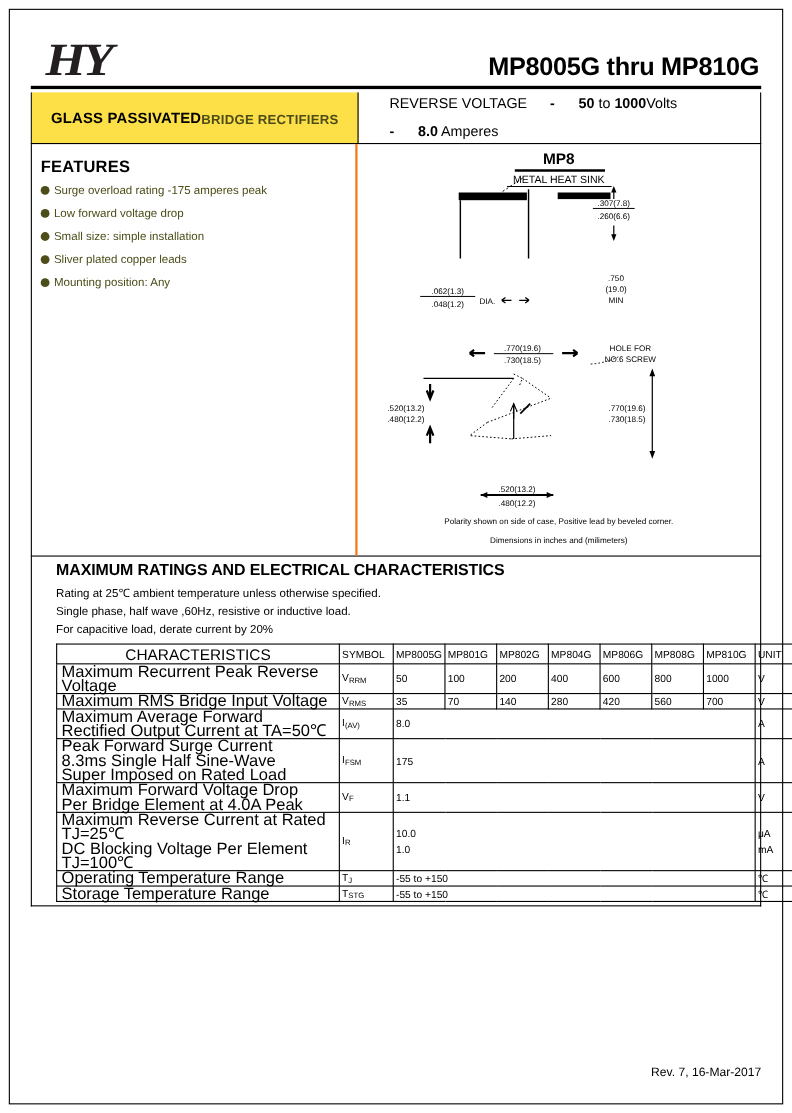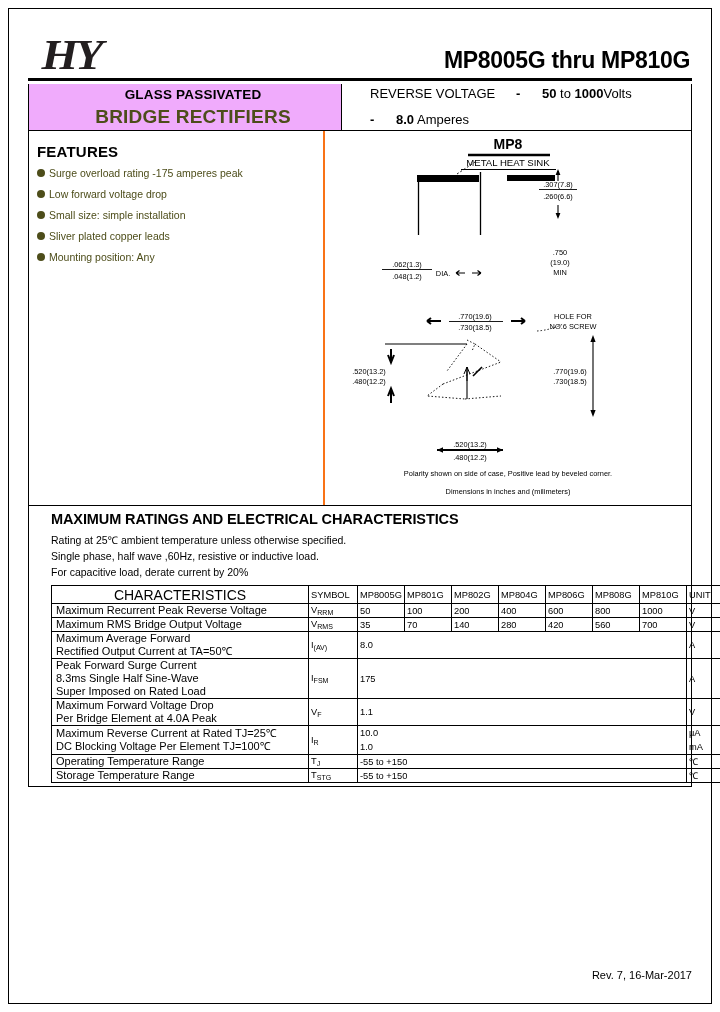--- a/index.html
+++ b/index.html
@@ -65,36 +65,35 @@
   
   .band {
     display: flex;
     border: 1px solid #000;
     border-top: none;
     margin-top: 3px;
     height: 46px;
   }
   .band-left {
     width: 296px;
-    background: #f0abfc;
+    background: #fde047;
     border-right: 1px solid #000;
     display: flex;
-    flex-direction: column;
+    flex-direction: row;
     align-items: center;
     justify-content: center;
-    padding-left: 16px;
   }
   .band-left .l1 {
     font-size: 13.5px;
     font-weight: bold;
     color: #000;
     letter-spacing: 0.2px;
   }
   .band-left .l2 {
-    font-size: 19px;
+    font-size: 12px;
     font-weight: bold;
     color: #4d4d1a;
     letter-spacing: 0.2px;
     margin-top: 4px;
   }
   .band-right {
     flex: 1;
     display: flex;
     flex-direction: column;
     justify-content: space-between;
@@ -180,21 +179,21 @@
     border: 1px solid #000;
     font-weight: normal;
     font-size: 9.3px;
     padding: 0 2px;
     text-align: left;
     vertical-align: middle;
   }
   table.specs .chr {
     text-align: left;
     padding-left: 4px;
-    font-size: 11px;
+    font-size: 15px;
     line-height: 13px;
   }
   table.specs thead td {
     font-size: 9.3px;
     height: 17px;
   }
   table.specs thead td.hchar {
     font-size: 14px;
     text-align: center;
   }
@@ -391,21 +390,21 @@
               <td>100</td>
               <td>200</td>
               <td>400</td>
               <td>600</td>
               <td>800</td>
               <td>1000</td>
               <td>V</td>
             </tr>
             <tr>
               <td class="chr">
-                <div>Maximum RMS Bridge Output Voltage</div>
+                <div>Maximum RMS Bridge Input Voltage</div>
               </td>
               <td>V<sub>RMS</sub></td>
               <td>35</td>
               <td>70</td>
               <td>140</td>
               <td>280</td>
               <td>420</td>
               <td>560</td>
               <td>700</td>
               <td>V</td>

